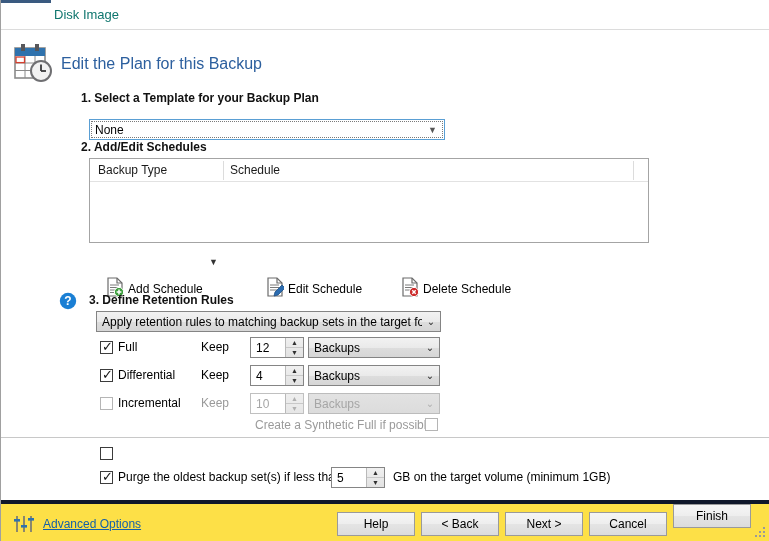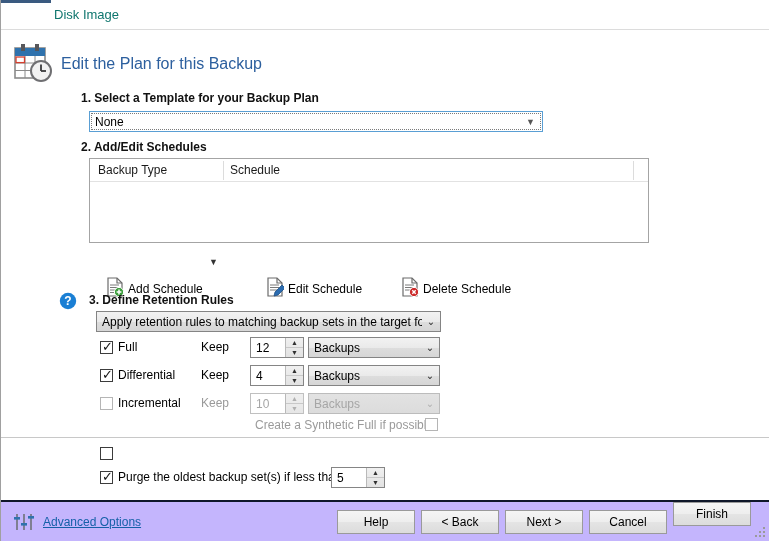--- a/index.html
+++ b/index.html
@@ -154,21 +154,21 @@
   .spin.dis .val { color: #a6a6a6; }
   .spin.dis .btns { background: linear-gradient(to bottom, #efefef, #e6e6e6); }
   .spin.dis .btns div { color: #b0b0b0; }
 
   
   .sep-line {
     position: absolute; left: 0; width: 768px; height: 1px; background: #c8c8c8;
   }
   .footer {
     position: absolute; left: 0; top: 500px; width: 768px; height: 41px;
-    background: #c4b5fd; border-top: 2px solid #0f172a;
+    background: #fde047; border-top: 4px solid #0f172a;
     box-sizing: border-box;
   }
   .btn {
     position: absolute; box-sizing: border-box;
     height: 24px; width: 78px;
     border: 1px solid #9a9a9a;
     background: linear-gradient(to bottom, #f5f5f5 0%, #eeeeee 48%, #e4e4e4 52%, #dcdcdc 100%);
     font-size: 12px; color: #000;
     display: flex; align-items: center; justify-content: center;
     cursor: default;
@@ -209,21 +209,21 @@
       <rect x="5" y="15" width="8.5" height="5.6" fill="none" stroke="#d4402f" stroke-width="1.3"></rect>
       <circle cx="30" cy="29" r="10" fill="#f2f2f2" stroke="#6f6f72" stroke-width="2"></circle>
       <line x1="30" y1="22.5" x2="30" y2="29" stroke="#3a3a3c" stroke-width="1.8"></line>
       <line x1="30" y1="29" x2="35" y2="29" stroke="#3a3a3c" stroke-width="1.8"></line>
     </svg>
   </div>
   <div class="header-title">Edit the Plan for this Backup</div>
 
   <div class="sec-label" style="left:80px; top:91px;">1. Select a Template for your Backup Plan</div>
 
-  <div class="combo-focus" style="left:88px; top:111px; width:454px; height:21px;">
+  <div class="combo-focus" style="left:88px; top:119px; width:356px; height:21px;">
     <div class="inner"></div>
     <div class="txt">None</div>
     <div class="arrow">▼</div>
   </div>
 
   <div class="sec-label" style="left:80px; top:140px;">2. Add/Edit Schedules</div>
 
   <div class="listbox" style="left:88px; top:158px; width:560px; height:85px;">
     <div class="hdr">
       <div class="hcell" style="left:8px;">Backup Type</div>
@@ -358,20 +358,21 @@
     <span class="tick">✓</span>
   </div>
   <div class="plain" style="left:117px; top:470px;">Purge the oldest backup set(s) if less than</div>
   <div class="spin" style="left:330px; top:467px; width:54px; height:21px;">
     <div class="val">5</div>
     <div class="btns">
       <div>▲</div>
       <div>▼</div>
     </div>
   </div>
+  <div class="plain" style="left:392px; top:470px;">GB on the target volume (minimum 1GB)</div>
 
   <div class="footer">
     <div style="position:absolute; left:12px; top:10px;">
       <svg width="22" height="20" viewBox="0 0 22 20">
         <g stroke="#6f7277" stroke-width="1.6">
           <line x1="4" y1="2" x2="4" y2="18"></line>
           <line x1="11" y1="2" x2="11" y2="18"></line>
           <line x1="18" y1="2" x2="18" y2="18"></line>
         </g>
         <rect x="1" y="5" width="6" height="2.6" fill="#2f72ad"></rect>

